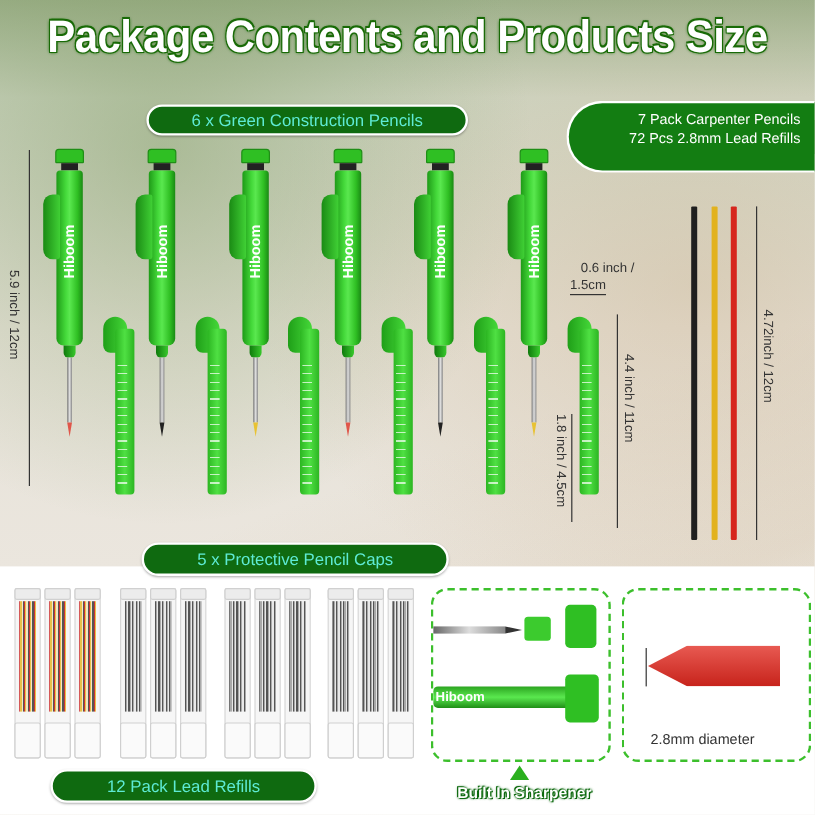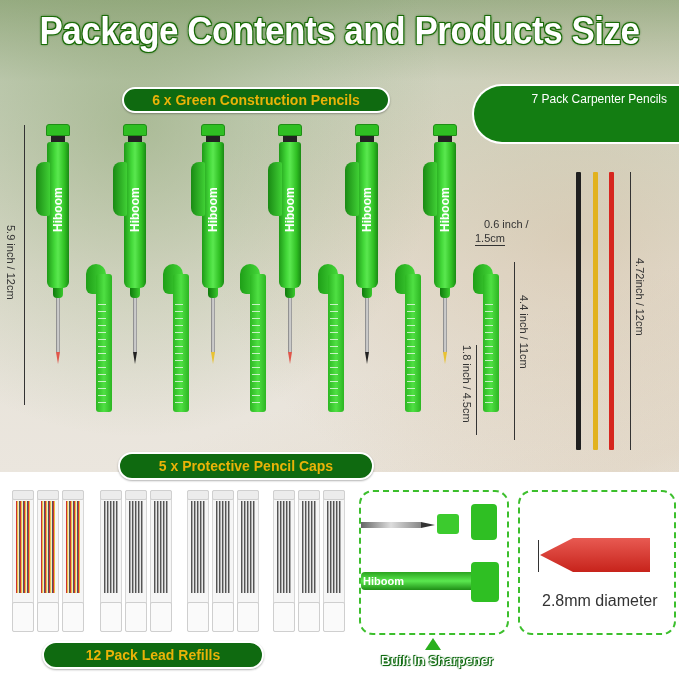--- a/index.html
+++ b/index.html
@@ -23,23 +23,23 @@
 
   
   .main-title {
     position: absolute; top: 10px; left: 0; width: 679px; text-align: center;
     font-family: "Liberation Sans", sans-serif; font-weight: 900; font-size: 38px;
     color: #ffffff; letter-spacing: -0.5px;
     text-shadow: 0 0 3px #1a6b08, 0 0 3px #1a6b08, 1px 1px 0 #1a6b08, -1px -1px 0 #1a6b08, 1px -1px 0 #1a6b08, -1px 1px 0 #1a6b08;
     transform: scaleX(0.92);
   }
   .pill-label {
-    position: absolute; background: #0f6a10; color: #eab308;
+    position: absolute; background: #0f6a10; color: #5eead4;
     border: 2px solid #ffffff; border-radius: 18px;
-    font-size: 14px; font-weight: 700; text-align: center; line-height: 22px;
+    font-size: 14px; font-weight: 400; text-align: center; line-height: 22px;
     box-shadow: 0 1px 2px rgba(0,0,0,0.3);
   }
   .pill-pencils { top: 87px; left: 122px; width: 268px; height: 26px; }
   .pill-caps { top: 452px; left: 118px; width: 256px; height: 28px; line-height: 24px; }
   .pill-refills { top: 641px; left: 42px; width: 222px; height: 28px; line-height: 24px; }
 
   .get-box {
     position: absolute; top: 84px; left: 472px; width: 207px; height: 60px;
     background: #137d12; border-radius: 30px 0 0 30px;
     border: 2px solid #ffffff; border-right: none;
@@ -146,20 +146,21 @@
 
 <div class="bg-wood"></div>
 <div class="bottom-panel"></div>
 
 <h1 class="main-title">Package Contents and Products Size</h1>
 
 <div class="pill-label pill-pencils">6 x Green Construction Pencils</div>
 
 <div class="get-box">
   <div class="get-line">7 Pack Carpenter Pencils</div>
+  <div class="get-line">72 Pcs 2.8mm Lead Refills</div>
 </div>
 
 <div class="dim-line" style="left:24px;top:125px;width:1px;height:280px;"></div>
 <div class="dim-text vert" style="left:5px;top:225px;transform:rotate(0deg);">5.9 inch / 12cm</div>
 
 <div id="pencils">
     <div class="pencil" style="left: 38px; top: 124px; height: 250px;">
       <div class="cap-top"></div>
       <div class="neck"></div>
       <div class="body"></div>
@@ -344,14 +345,14 @@
   <div style="position:absolute;left:0;top:80px;width:120px;height:18px;background:linear-gradient(180deg,#2ba41f,#5ae84f,#1f8e16);border-radius:4px;"></div>
   <div style="position:absolute;left:2px;top:80px;font-size:11px;font-weight:700;color:#fff;line-height:18px;">Hiboom</div>
   <div style="position:absolute;left:110px;top:70px;width:28px;height:40px;background:#2fbf23;border-radius:4px;"></div>
 </div>
 <div class="sharp-arrow"></div>
 <div class="sharp-caption">Built In Sharpener</div>
 
 <div class="inset inset-diam">
   <div style="position:absolute;left:20px;top:46px;width:110px;height:34px;background:linear-gradient(180deg,#e85a52,#c7231b);clip-path:polygon(0 50%,30% 0,100% 0,100% 100%,30% 100%);"></div>
   <div class="dim-line" style="left:18px;top:48px;width:1px;height:32px;"></div>
-  <div class="dim-text" style="left:22px;top:100px;font-size:16px;text-align:right;">2.8mm diameter</div>
+  <div class="dim-text" style="left:22px;top:117px;font-size:12px;text-align:right;">2.8mm diameter</div>
 </div>
 
 </body></html>

